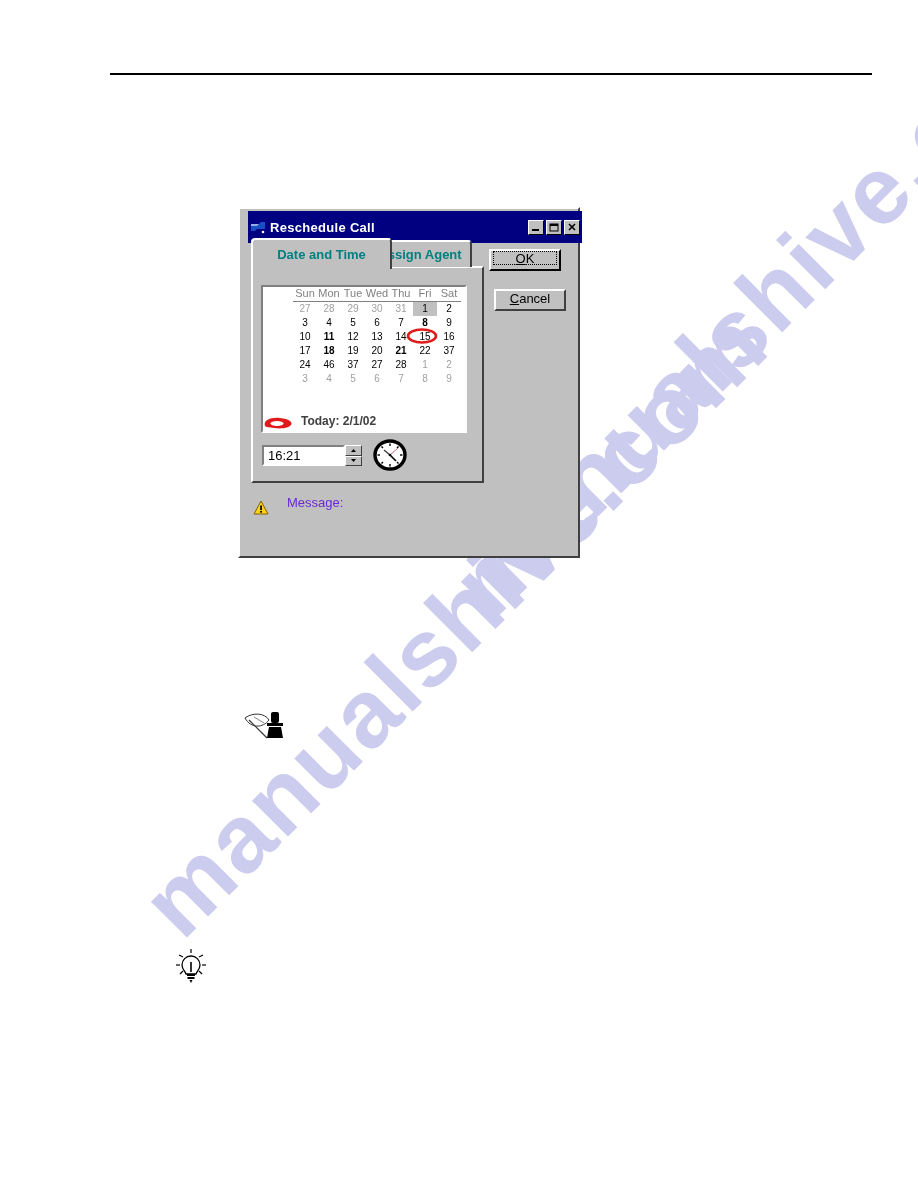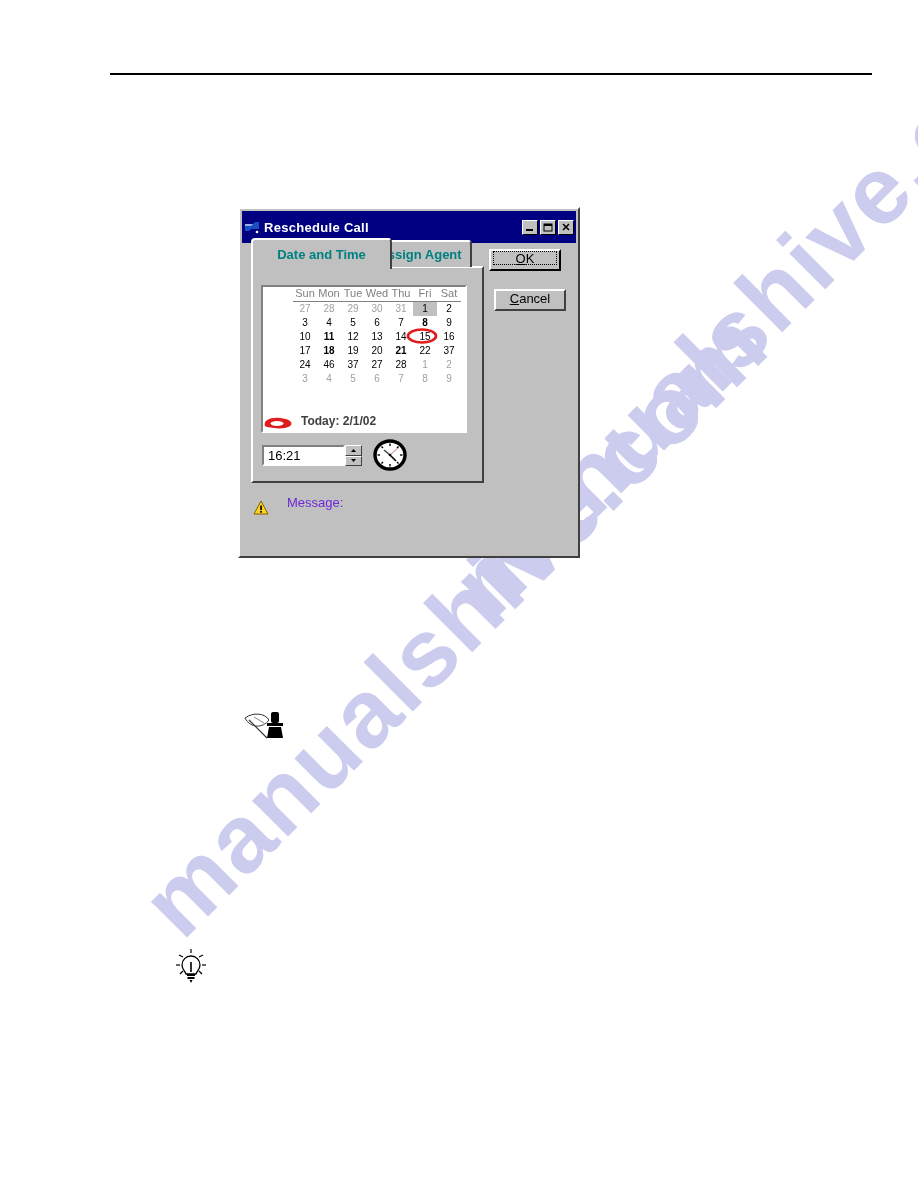--- a/index.html
+++ b/index.html
@@ -60,21 +60,21 @@
     border-top: 2px solid #ffffff;
     border-left: 2px solid #ffffff;
     border-right: 2px solid #404040;
     border-bottom: 2px solid #404040;
     box-sizing: border-box;
     z-index: 2;
   }
 
   .titlebar {
     position: absolute;
-    left: 2px; top: 2px;
+    left: 8px; top: 2px;
     width: 334px;
     height: 19px;
     background: #000080;
     display: flex;
     align-items: center;
     padding: 16px 2px;
     box-sizing: border-box;
   }
   .title-icon {
     width: 16px; height: 14px;

